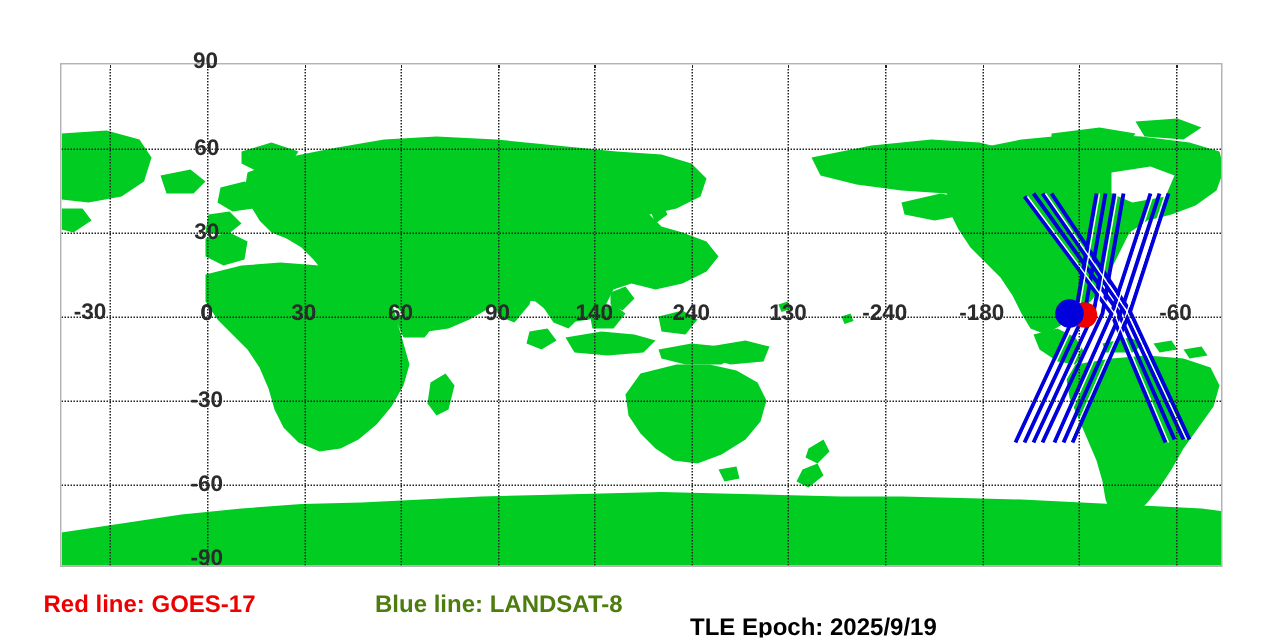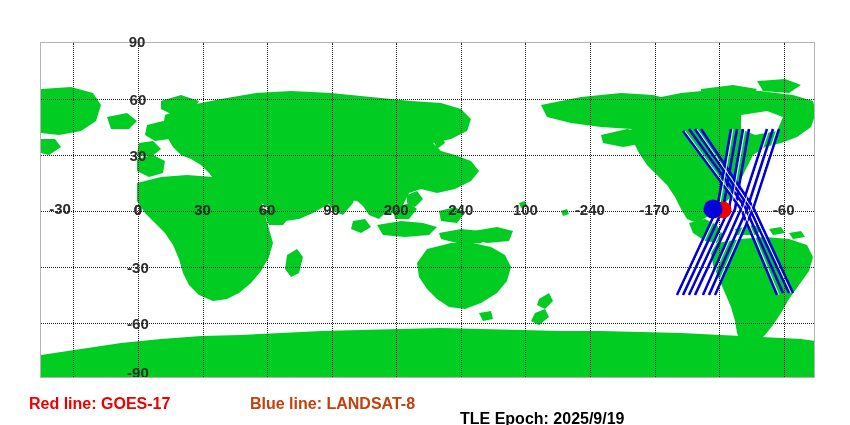--- a/index.html
+++ b/index.html
@@ -70,21 +70,21 @@
     width:850px; height:30px;
   }
   .legend-item{
     position:absolute;
     font-size:16px;
     font-weight:bold;
     white-space:nowrap;
     line-height:1;
   }
   #legend-red{left:29px;  top:4px; color:#ee0000;}
-  #legend-blue{left:250px; top:4px; color:#c2410c;}
+  #legend-blue{left:250px; top:4px; color:#4d7c0f;}
   #legend-epoch{left:460px;top:19px; color:#000000;}
 </style>
 </head>
 <body>
 
 <div id="root">
 
   <div id="map-frame">
 
     <svg id="map-svg" viewBox="0 0 775 336" preserveAspectRatio="none">
@@ -233,25 +233,25 @@
     <div class="grid-h" style="top:56.0px;"></div>
     <div class="grid-h" style="top:112.0px;"></div>
     <div class="grid-h" style="top:168.0px;"></div>
     <div class="grid-h" style="top:224.0px;"></div>
     <div class="grid-h" style="top:280.0px;"></div>
 
     <div class="lonlab" style="left:96.9px;  top:166px;">0</div>
     <div class="lonlab" style="left:161.5px; top:166px;">30</div>
     <div class="lonlab" style="left:226.0px; top:166px;">60</div>
     <div class="lonlab" style="left:290.6px; top:166px;">90</div>
-    <div class="lonlab" style="left:355.2px; top:166px;">200</div>
+    <div class="lonlab" style="left:355.2px; top:166px;">140</div>
     <div class="lonlab" style="left:419.8px; top:166px;">240</div>
-    <div class="lonlab" style="left:484.4px; top:166px;">100</div>
+    <div class="lonlab" style="left:484.4px; top:166px;">130</div>
     <div class="lonlab" style="left:548.9px; top:166px;">-240</div>
-    <div class="lonlab" style="left:613.5px; top:166px;">-170</div>
+    <div class="lonlab" style="left:613.5px; top:166px;">-180</div>
     <div class="lonlab" style="left:678.1px; top:166px;">-90</div>
     <div class="lonlab" style="left:742.7px; top:166px;">-60</div>
 
     <div class="latlab" style="left:96.9px; top:56px;">60</div>
     <div class="latlab" style="left:96.9px; top:112px;">30</div>
     <div class="latlab" style="left:96.9px; top:166px;">0</div>
     <div class="latlab" style="left:96.9px; top:224px;">-30</div>
     <div class="latlab" style="left:96.9px; top:280px;">-60</div>
     <div class="latlab" style="left:96.9px; top:329px;">-90</div>
 

